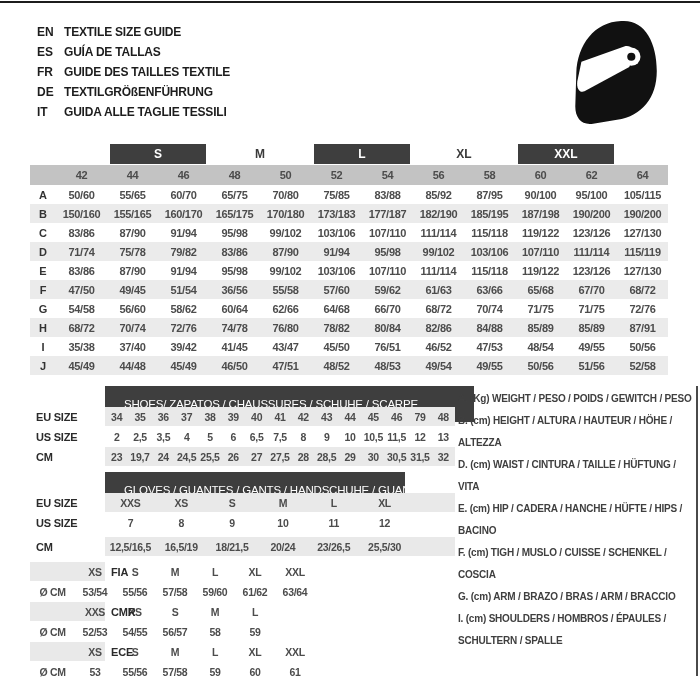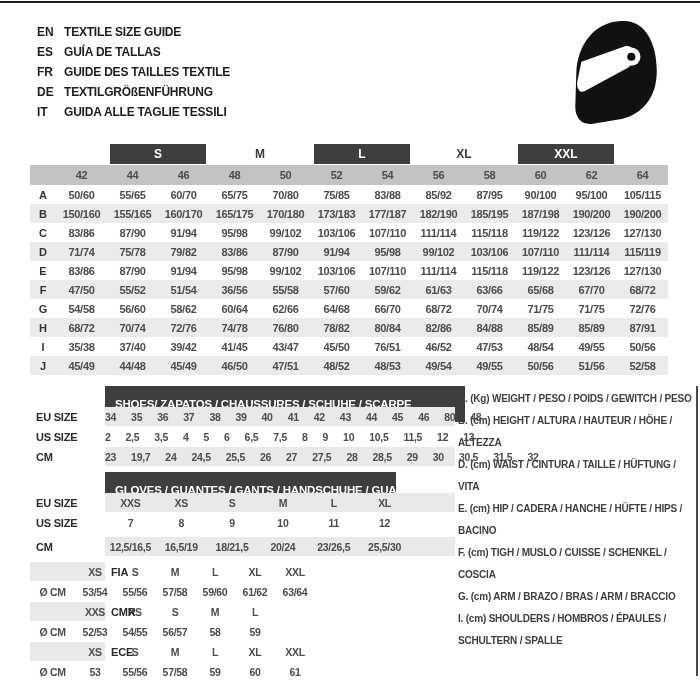--- a/index.html
+++ b/index.html
@@ -35,26 +35,26 @@
   .group-bar{flex:1;margin:0 3px;display:flex;align-items:center;justify-content:center;
              font-size:12px;font-weight:bold;}
   .group-bar.dark{background:#3e3e3e;color:#ffffff;}
   .group-bar.light{background:transparent;color:#3a3a3a;}
 
   
   .sub-table{position:absolute;left:30px;display:grid;grid-template-columns:75px 350px;}
   .side-label{font-size:11px;font-weight:bold;color:#2b2b2b;display:flex;align-items:center;
               padding-left:6px;letter-spacing:-0.2px;}
   .title-cell{height:20px;margin-bottom:1px;}
-  .title-bar{background:#3e3e3e;color:#ffffff;font-size:11.5px;font-weight:bold;height:36px;
-             display:flex;align-items:center;padding-left:10px;letter-spacing:-0.2px;white-space:nowrap;}
+  .title-bar{background:#3e3e3e;color:#ffffff;font-size:11.5px;font-weight:normal;height:36px;
+             display:flex;align-items:center;padding-left:19px;letter-spacing:-0.2px;white-space:nowrap;}
   .vals{display:grid;height:19px;margin-bottom:1px;align-items:center;}
   .vals.shaded{background:#e9e9e9;}
   .vals .v{text-align:center;font-size:10.5px;font-weight:bold;color:#4c4c4c;white-space:nowrap;letter-spacing:-0.3px;}
-  .shoes-vals{grid-template-columns:repeat(15,1fr);gap:15px;}
+  .shoes-vals{grid-template-columns:repeat(15,1fr);}
   .gloves-vals{grid-template-columns:repeat(6,1fr) 45px;}
   .helmet-vals{grid-template-columns:45px repeat(6,40px) 1fr;}
   .gap-above{margin-top:4px;}
 
   
   .legend{position:absolute;left:458px;top:388px;width:238px;}
   .legend-item{font-size:10px;font-weight:bold;color:#3f3f3f;line-height:22px;letter-spacing:-0.2px;}
 </style>
 </head>
 <body>
@@ -199,21 +199,21 @@
       <div class="mt-cell">107/110</div>
       <div class="mt-cell">111/114</div>
       <div class="mt-cell">115/118</div>
       <div class="mt-cell">119/122</div>
       <div class="mt-cell">123/126</div>
       <div class="mt-cell">127/130</div>
     </div>
     <div class="mt-row data alt">
       <div class="mt-letter">F</div>
       <div class="mt-cell">47/50</div>
-      <div class="mt-cell">55/52</div>
+      <div class="mt-cell">49/45</div>
       <div class="mt-cell">51/54</div>
       <div class="mt-cell">36/56</div>
       <div class="mt-cell">55/58</div>
       <div class="mt-cell">57/60</div>
       <div class="mt-cell">59/62</div>
       <div class="mt-cell">61/63</div>
       <div class="mt-cell">63/66</div>
       <div class="mt-cell">65/68</div>
       <div class="mt-cell">67/70</div>
       <div class="mt-cell">68/72</div>
@@ -293,21 +293,21 @@
       <div class="v">37</div>
       <div class="v">38</div>
       <div class="v">39</div>
       <div class="v">40</div>
       <div class="v">41</div>
       <div class="v">42</div>
       <div class="v">43</div>
       <div class="v">44</div>
       <div class="v">45</div>
       <div class="v">46</div>
-      <div class="v">80</div>
+      <div class="v">79</div>
       <div class="v">48</div>
     </div>
     <div class="side-label">US SIZE</div>
     <div class="vals shoes-vals">
       <div class="v">2</div>
       <div class="v">2,5</div>
       <div class="v">3,5</div>
       <div class="v">4</div>
       <div class="v">5</div>
       <div class="v">6</div>

